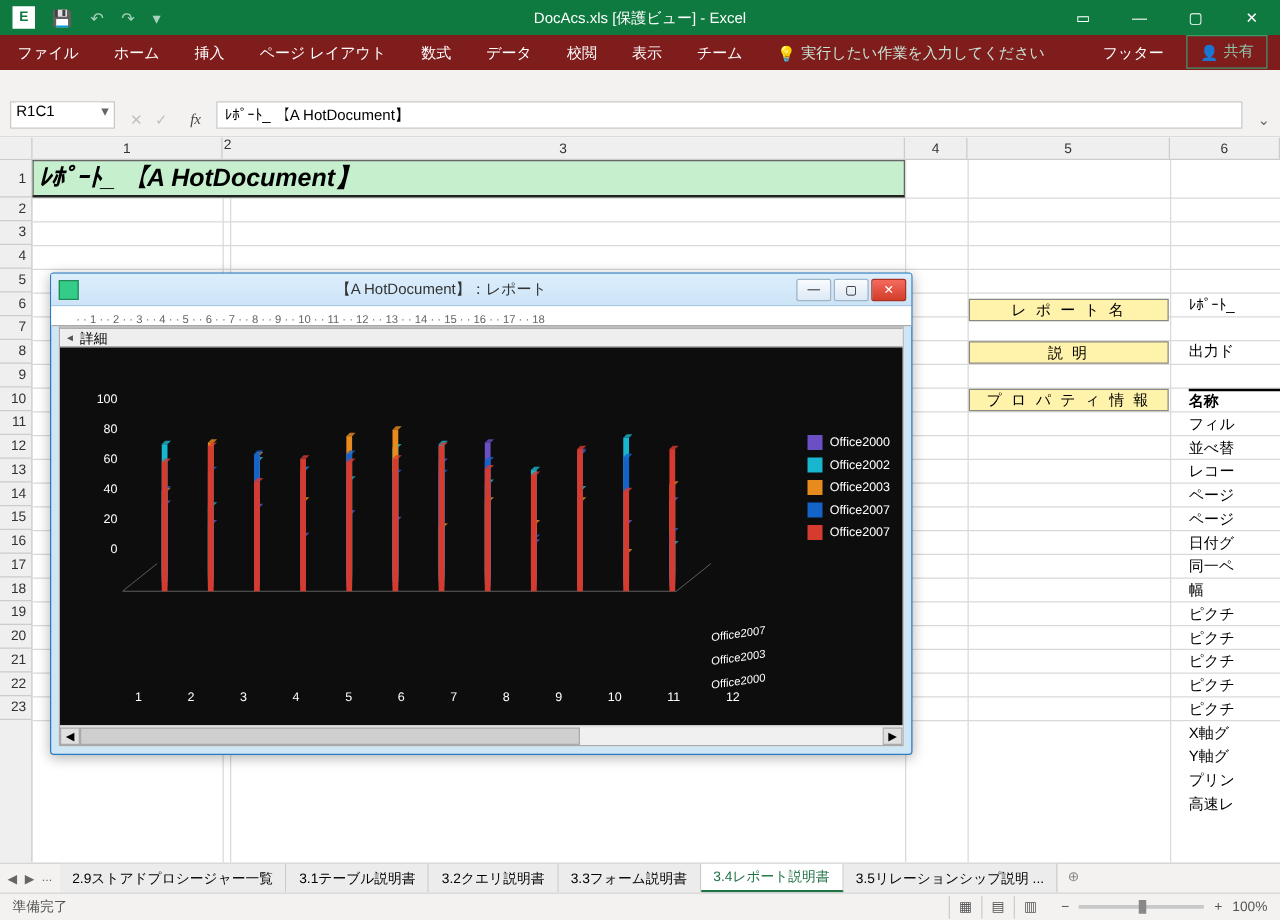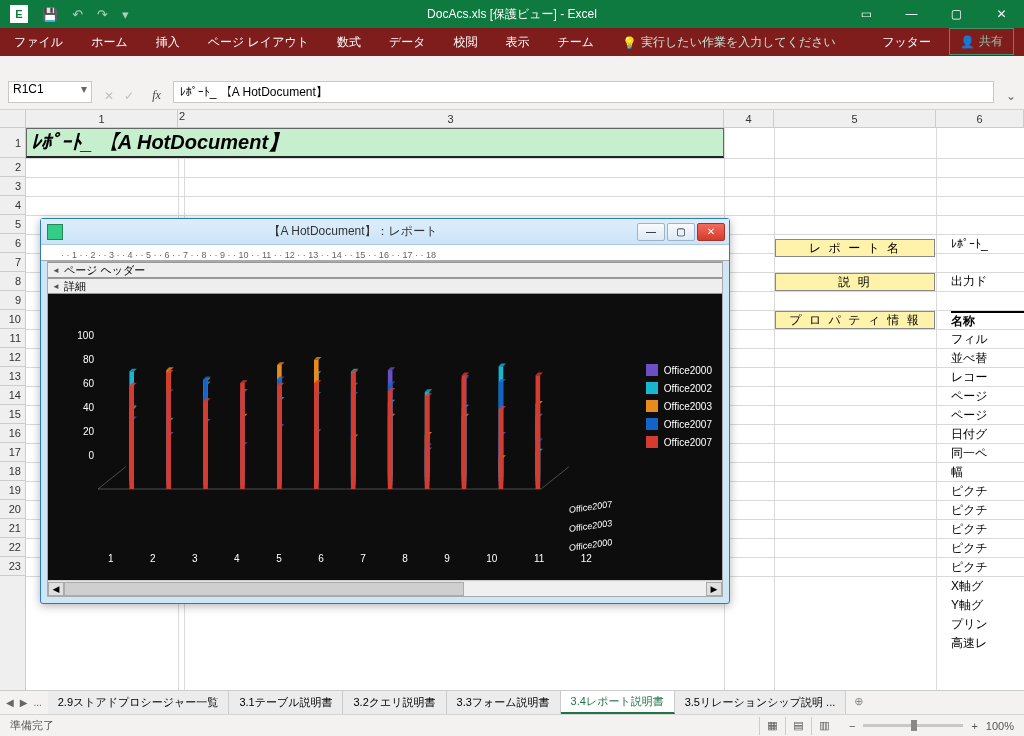--- a/index.html
+++ b/index.html
@@ -270,21 +270,20 @@
           <div class="rw-btns">
             <div class="rw-btn">―</div>
             <div class="rw-btn">▢</div>
             <div class="rw-btn close">✕</div>
           </div>
         </div>
         <div class="rw-ruler">
           · · 1 · · 2 · · 3 · · 4 · · 5 · · 6 · · 7 · · 8 · · 9 · · 10 · · 11 · · 12 · · 13 · · 14 · · 15 · · 16 · · 17 · · 18
         </div>
         <div class="rw-body">
-          <div class="rw-section">ページ ヘッダー</div>
           <div class="rw-section">詳細</div>
           <div class="rw-chart">
             <div class="yaxis">
               <span>100</span>
               <span>80</span>
               <span>60</span>
               <span>40</span>
               <span>20</span>
               <span>0</span>
             </div>

